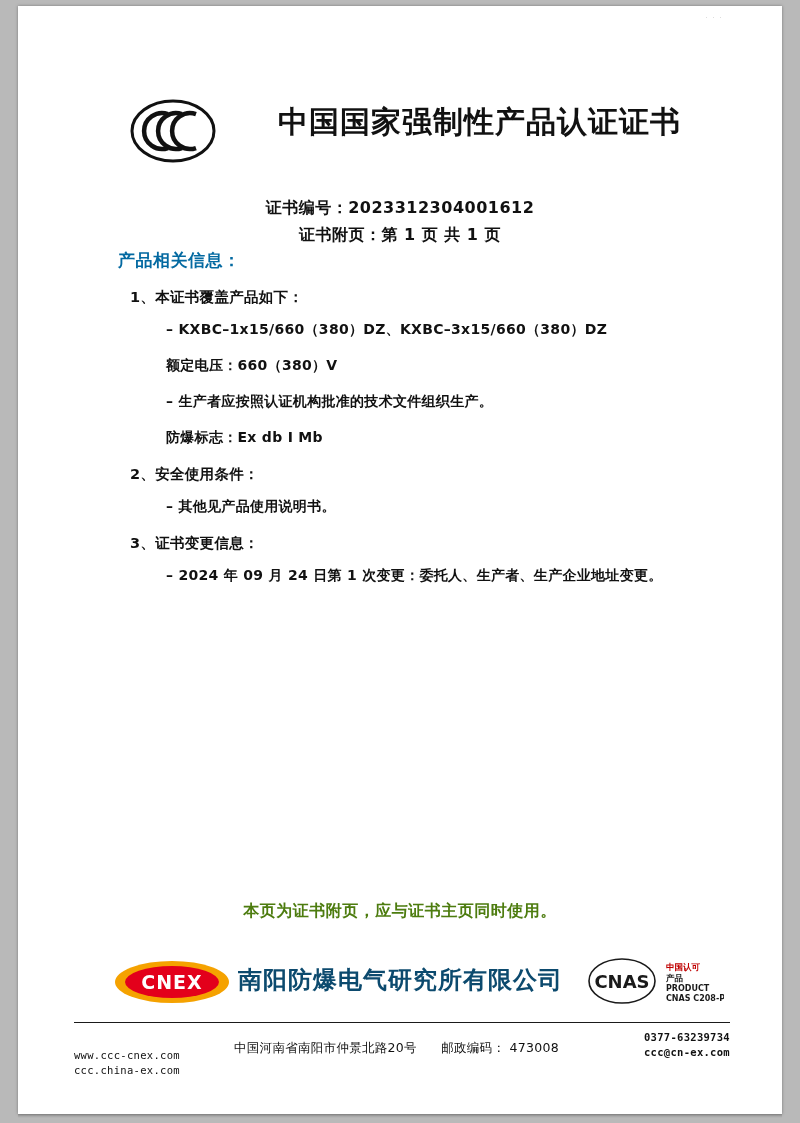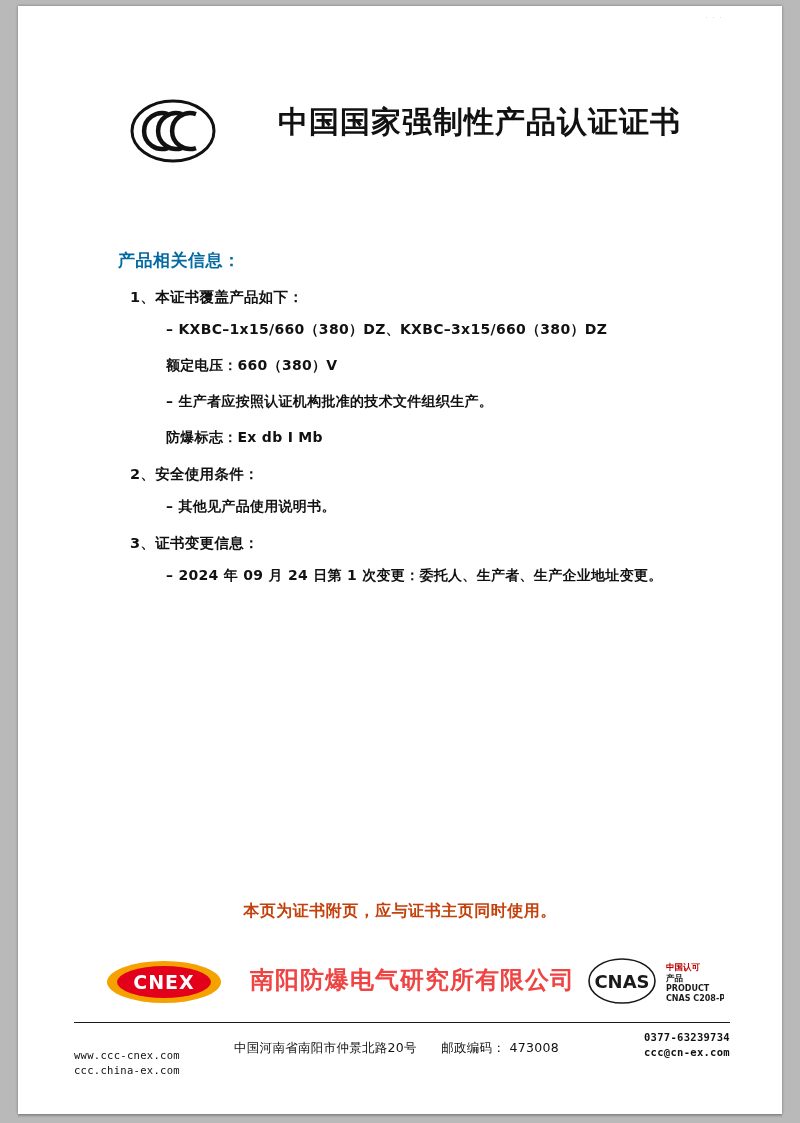--- a/index.html
+++ b/index.html
@@ -120,47 +120,47 @@
   
   .footer-note {
     position: absolute;
     left: 0;
     top: 895px;
     width: 764px;
     text-align: center;
     font-family: "DejaVu Sans", sans-serif;
     font-size: 16px;
     font-weight: bold;
-    color: #c2410c;
+    color: #4d7c0f;
     letter-spacing: 0.5px;
   }
 
   
   .company-row {
     position: absolute;
     left: 0;
     top: 948px;
     width: 764px;
     height: 62px;
   }
   .cnex-logo {
     position: absolute;
-    left: 88px;
+    left: 96px;
     top: 6px;
     width: 116px;
     height: 44px;
   }
   .company-name {
     position: absolute;
-    left: 232px;
+    left: 220px;
     top: 10px;
     font-family: "DejaVu Sans", sans-serif;
     font-size: 24px;
     font-weight: bold;
-    color: #ef4444;
+    color: #0c4a6e;
     letter-spacing: 1px;
     white-space: nowrap;
   }
   .cnas-logo {
     position: absolute;
     left: 570px;
     top: 0px;
     width: 136px;
     height: 54px;
   }
@@ -233,20 +233,24 @@
         <svg width="86" height="66" viewBox="0 0 86 66" aria-hidden="true">
           <ellipse cx="43" cy="33" rx="41" ry="30" fill="none" stroke="#111" stroke-width="3"></ellipse>
           <path d="M38 16 A18 18 0 1 0 38 50" fill="none" stroke="#111" stroke-width="4.5" stroke-linecap="butt"></path>
           <path d="M52 16 A18 18 0 1 0 52 50" fill="none" stroke="#111" stroke-width="4.5" stroke-linecap="butt"></path>
           <path d="M66 16 A18 18 0 1 0 66 50" fill="none" stroke="#111" stroke-width="4.5" stroke-linecap="butt"></path>
         </svg>
       </div>
       <div class="header-title">中国国家强制性产品认证证书</div>
     </div>
 
+    <div class="cert-meta">
+      <div>证书编号：2023312304001612</div>
+      <div>证书附页：第 1 页  共 1 页</div>
+    </div>
 
     <div class="body-block">
       <div class="section-title">产品相关信息：</div>
 
       <div class="num-item">1、本证书覆盖产品如下：</div>
       <div class="sub-item">– KXBC–1x15/660（380）DZ、KXBC–3x15/660（380）DZ</div>
       <div class="sub-item">额定电压：660（380）V</div>
       <div class="sub-item">– 生产者应按照认证机构批准的技术文件组织生产。</div>
       <div class="sub-item">防爆标志：Ex db I Mb</div>
 

